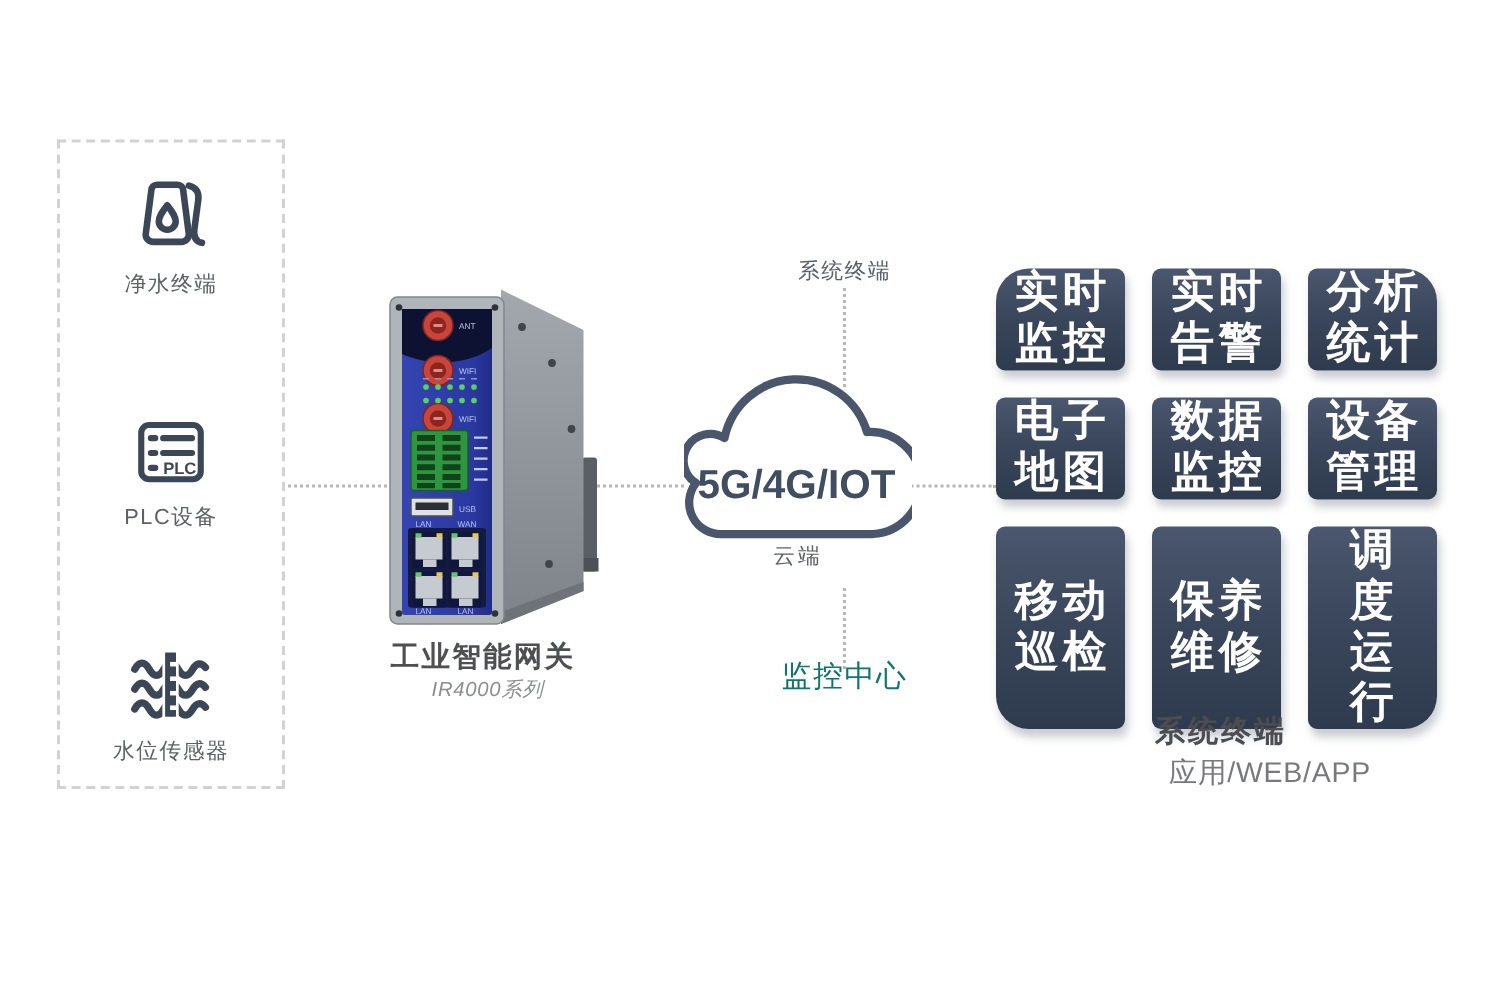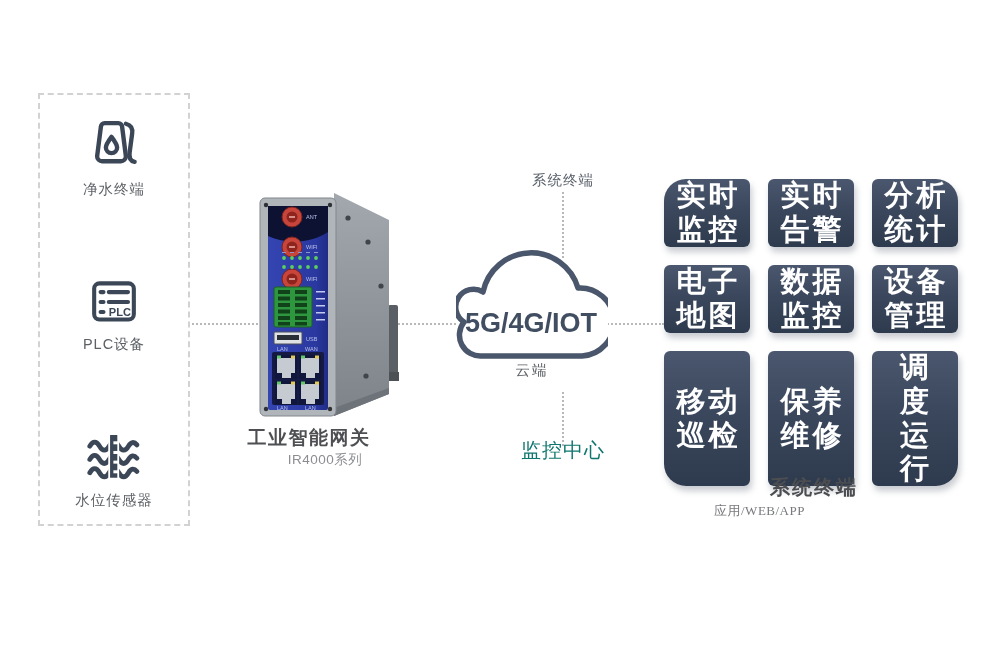--- a/index.html
+++ b/index.html
@@ -14,24 +14,24 @@
   .source-item { display:flex; flex-direction:column; align-items:center; gap:5px; }
   .source-item svg { display:block; }
   .source-label { font-size:14.5px; color:#5d6166; letter-spacing:1px; }
 
   
   .dot-h { position:absolute; border-top:2px dotted #b8b8b8; height:0; }
   .dot-v { position:absolute; border-left:2px dotted #b8b8b8; width:0; }
 
   
   .gateway { position:absolute; left:248px; top:190px; width:154px; }
-  .gw-title { position:absolute; left:224px; top:425px; width:170px; text-align:center;
+  .gw-title { position:absolute; left:237px; top:425px; width:170px; text-align:center;
     font-size:19px; font-weight:bold; color:#4d4f52; letter-spacing:1.5px; }
   .gw-sub { position:absolute; left:240px; top:451px; width:170px; text-align:center;
-    font-size:13.5px; color:#8b8d90; letter-spacing:0.5px; }
+    font-size:13.5px; color:#8b8d90; letter-spacing:0.5px;font-style:italic; }
 
   
   .cloud-svg { position:absolute; left:456px; top:250px; }
   .cloud-caption { position:absolute; left:456px; top:361px; width:152px; text-align:center;
     font-size:14.5px; color:#5d6166; letter-spacing:2px; }
   .site-label { position:absolute; left:503px; top:171px; width:120px; text-align:center;
     font-size:14.5px; color:#596069; letter-spacing:1px; }
   .center-label { position:absolute; left:503px; top:437px; width:120px; text-align:center;
     font-size:20px; color:#0f766e; letter-spacing:1px; }
 
@@ -42,22 +42,22 @@
     border-radius:6px; display:flex; flex-direction:column; align-items:center; justify-content:center;
     color:#ffffff; font-weight:bold; font-size:29px; line-height:1.17; letter-spacing:3px;
     box-shadow:2px 5px 6px rgba(120,128,140,0.40); }
   .tile span { padding-left:3px; }
   .tile:nth-child(1) { border-top-left-radius:22px; }
   .tile:nth-child(3) { border-top-right-radius:22px;justify-content:flex-end; }
   .tile:nth-child(7) { border-bottom-left-radius:22px; }
   .tile:nth-child(9) { border-bottom-right-radius:22px;padding-left:25px; }
   .terminal-title { position:absolute; left:714px; top:474px; width:200px; text-align:center;
     font-size:20px; font-weight:bold; color:#4b4d50; letter-spacing:2px; }
-  .terminal-sub { position:absolute; left:714px; top:502px; width:200px; text-align:left;
-    font-size:13px; color:#77797c; letter-spacing:0.5px;font-family:Liberation Serif, serif; }
+  .terminal-sub { position:absolute; left:714px; top:502px; width:200px; text-align:right;
+    font-size:19px; color:#77797c; letter-spacing:0.5px; }
 </style>
 </head>
 <body>
 
 <div class="canvas">
 
   <div class="source-box">
 
     <div class="source-item">
       <svg width="62" height="60" viewBox="0 0 96 96">

